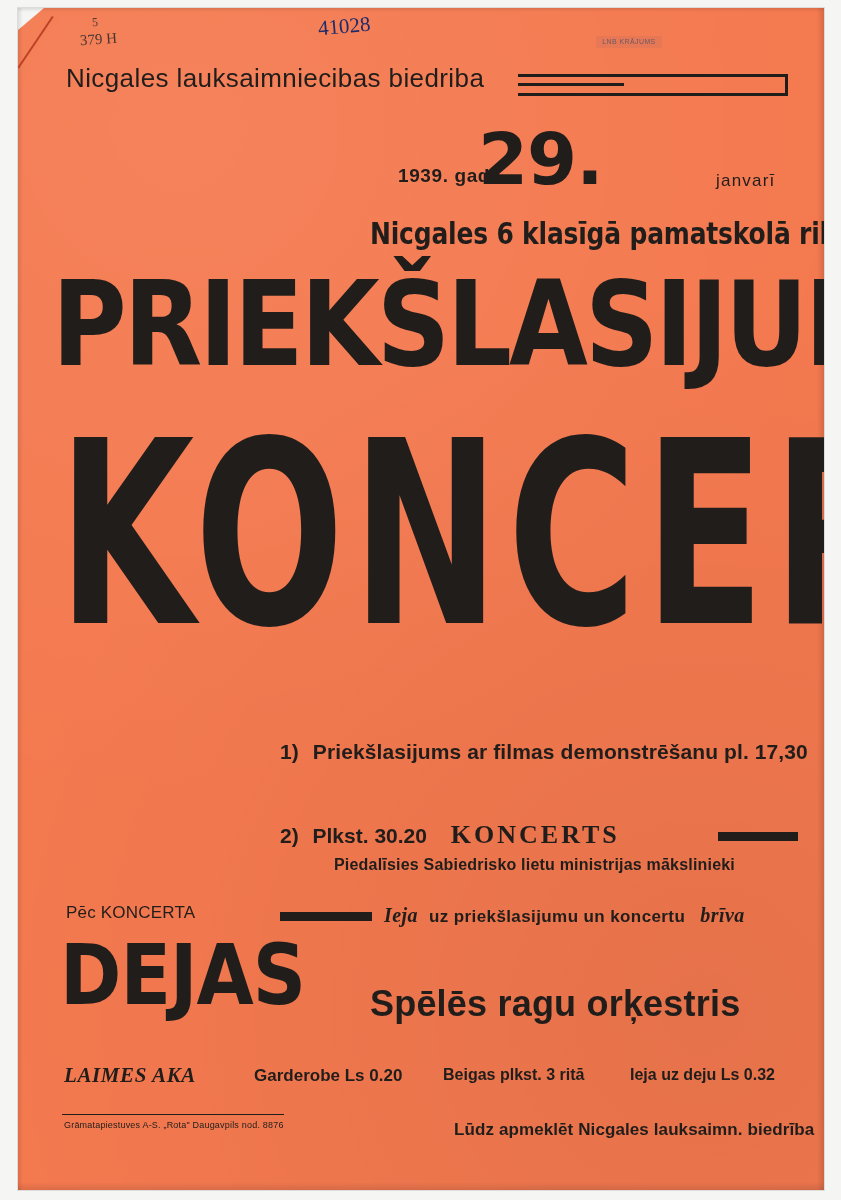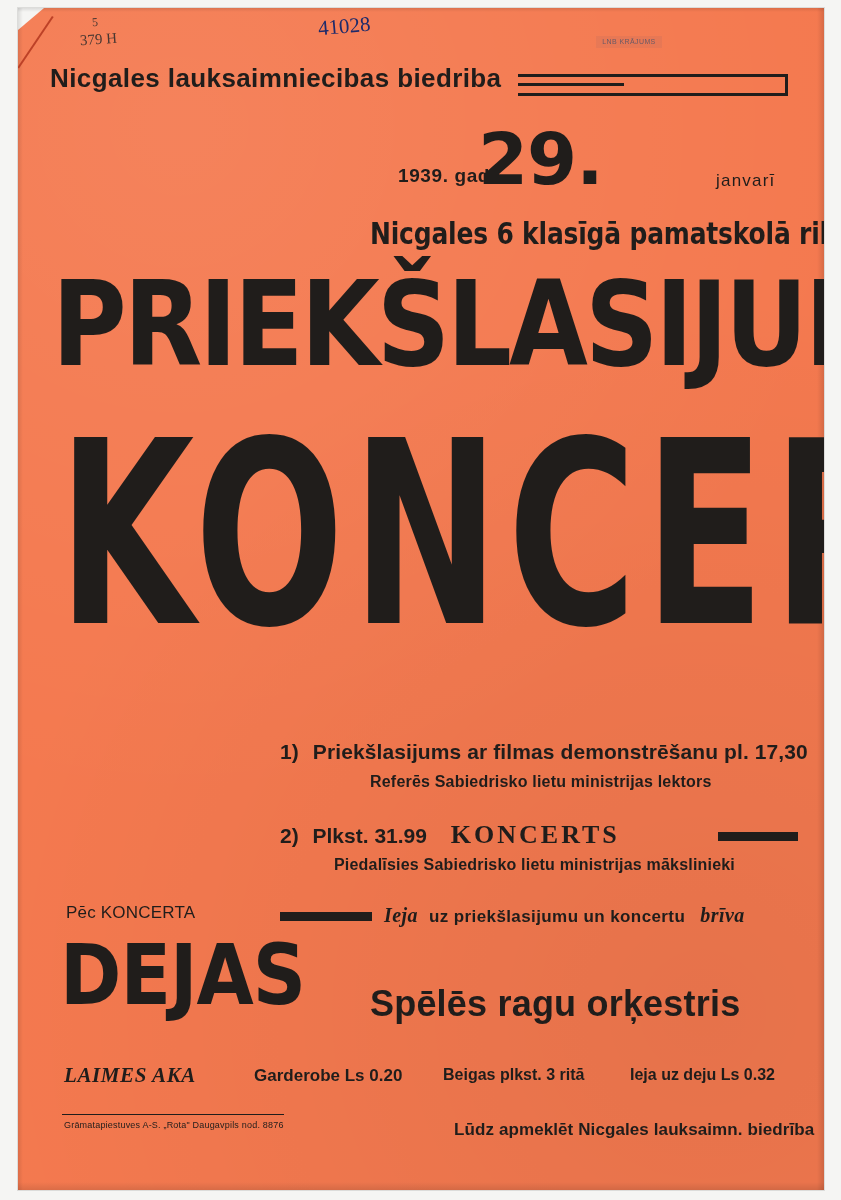--- a/index.html
+++ b/index.html
@@ -104,24 +104,24 @@
     line-height: 12px;
     background: rgba(120,90,110,0.10);
     font-family: "Liberation Sans", sans-serif;
   }
 
   
   .ink { color: #201d1b; }
 
   .line-society {
     position: absolute;
-    left: 32px;
+    left: 48px;
     top: 55px;
     font-size: 26px;
-    font-weight: bold;
+    font-weight: normal;
     letter-spacing: 0.4px;
     white-space: nowrap;
   }
   .rule-society {
     position: absolute;
     left: 500px;
     top: 66px;
     width: 270px;
     height: 22px;
     border: 3px solid #201d1b;
@@ -417,25 +417,24 @@
 
     <div class="ink line-school">Nicgales 6 klasīgā pamatskolā riko</div>
 
     <div class="ink headline1">PRIEKŠLASIJUMU ar</div>
     <div class="ink headline2">KONCERTU</div>
 
     <div class="ink item1">
       <span>1)</span>
       <span style="margin-left:8px;">Priekšlasijums ar filmas demonstrēšanu pl. 17,30</span>
     </div>
-    <div class="ink sub1">Referēs Sabiedrisko lietu ministrijas lektors</div>
 
     <div class="ink item2">
       <span>2)</span>
-      <span style="margin-left:8px;">Plkst.  31.99</span>
+      <span style="margin-left:8px;">Plkst.  30.20</span>
       <span class="koncerts">KONCERTS</span>
     </div>
     <div class="rule-koncerts"></div>
     <div class="ink sub2">Piedalīsies Sabiedrisko lietu ministrijas mākslinieki</div>
 
     <div class="free-row">
       <div class="rule-free"></div>
       <div class="ink free-text">
         <span class="ital">Ieja</span>
         <span style="margin-left:6px;">uz priekšlasijumu  un  koncertu</span>

